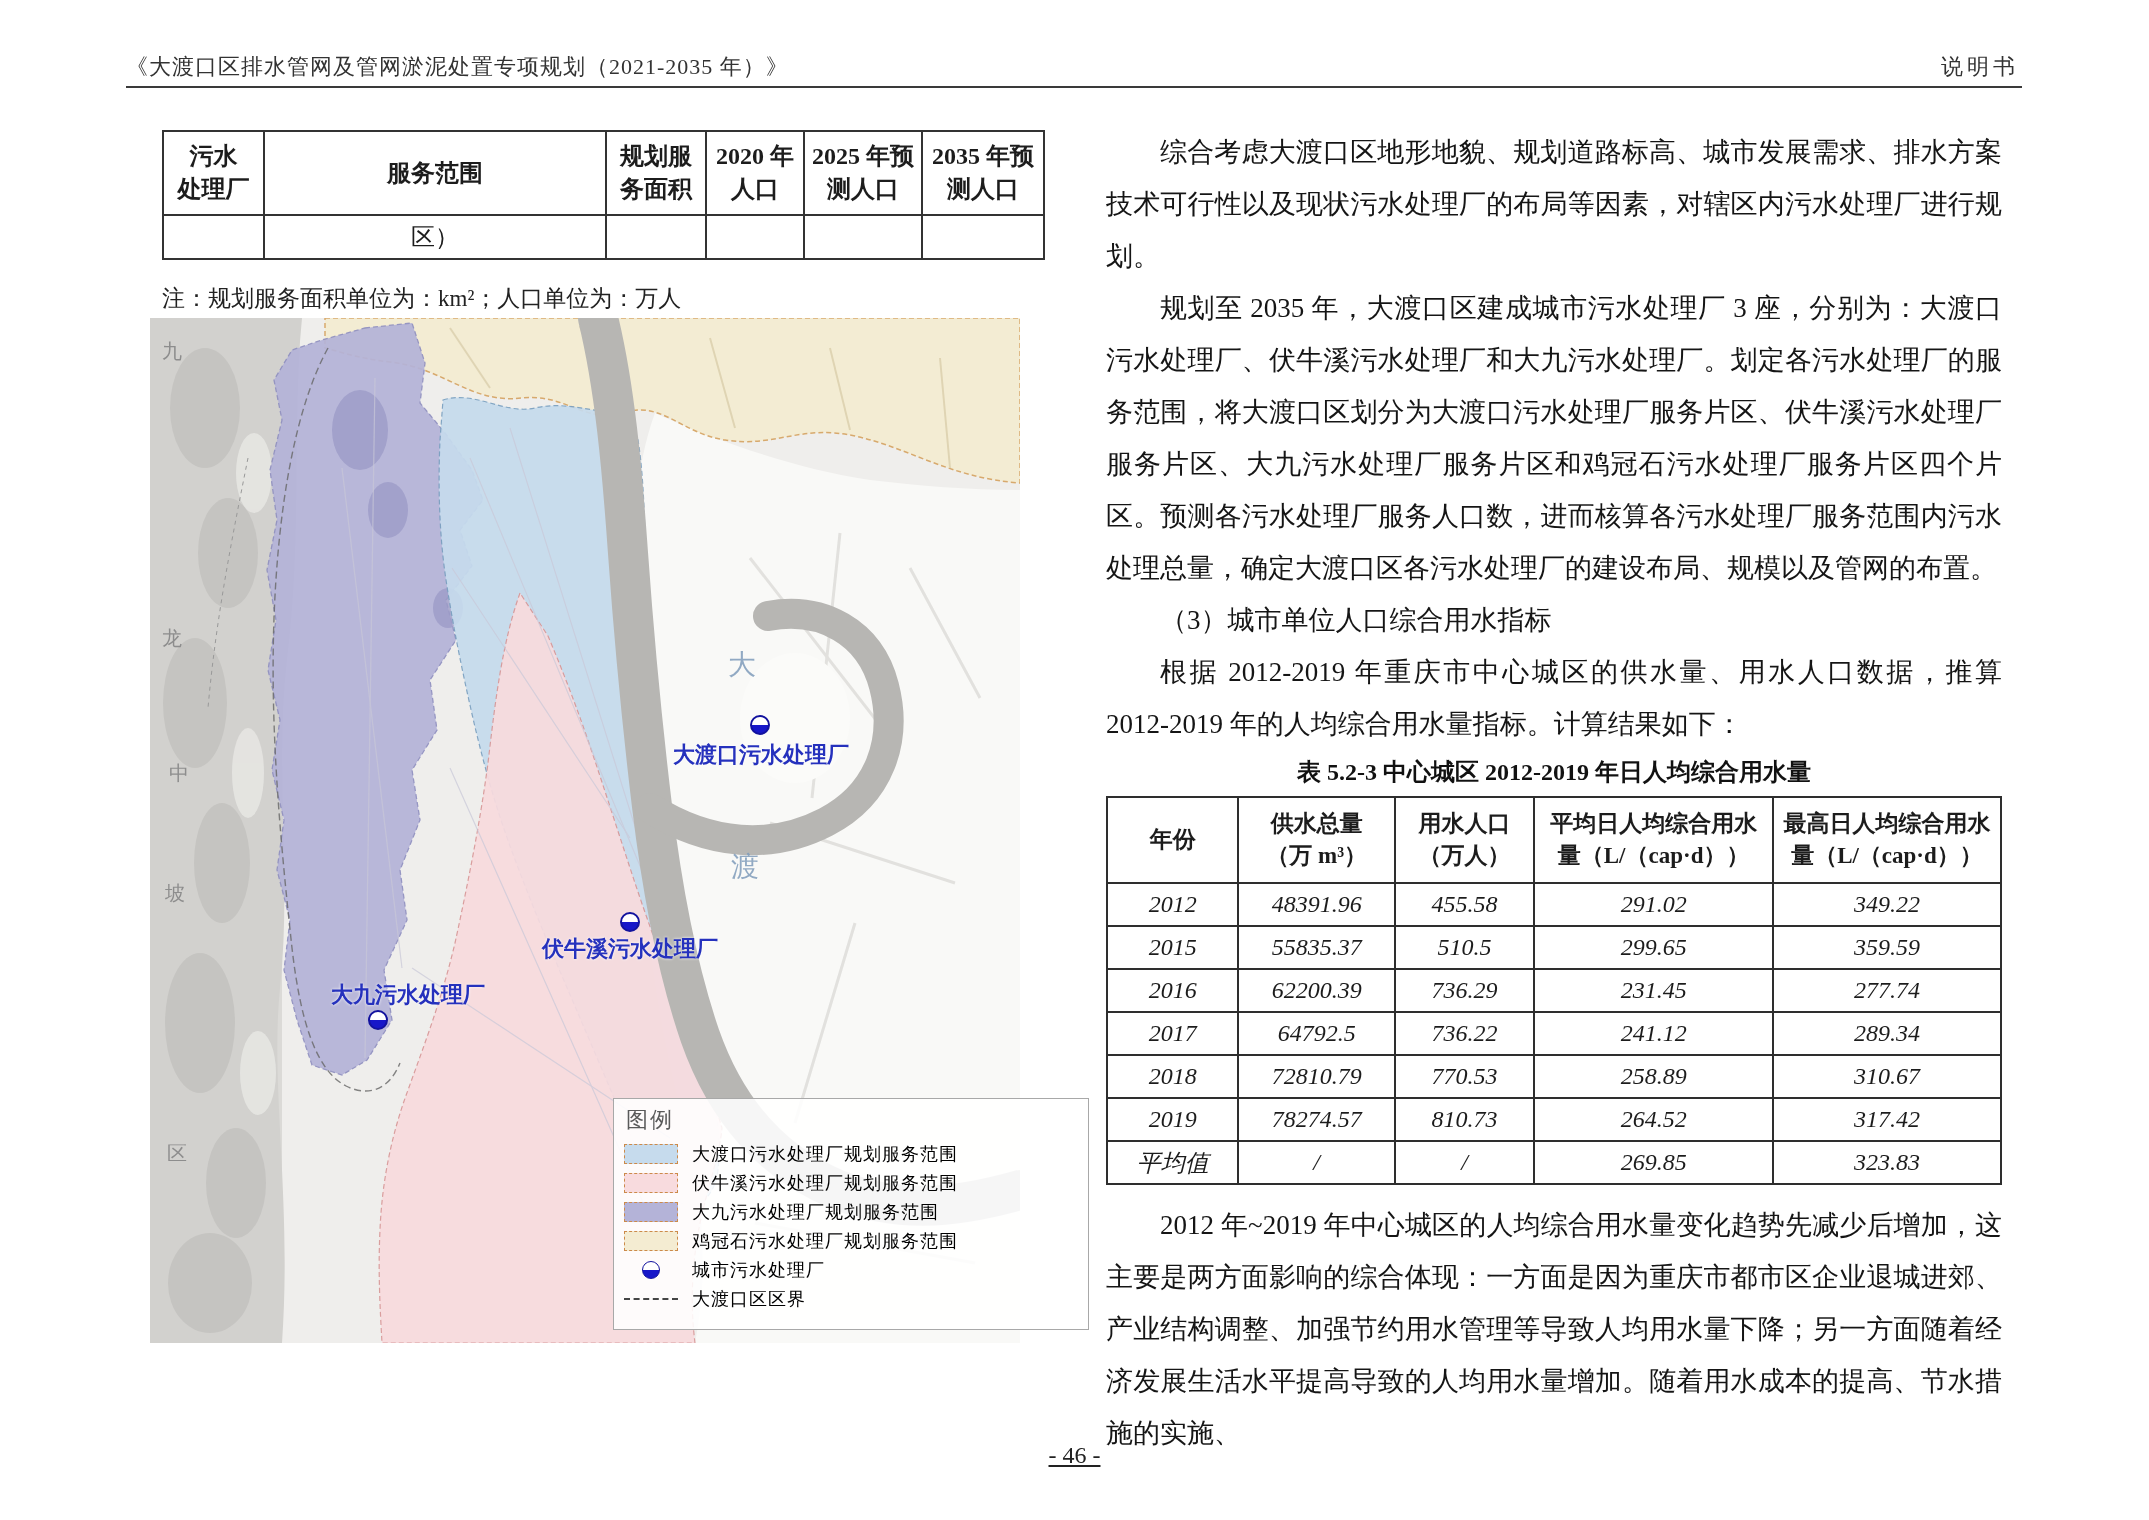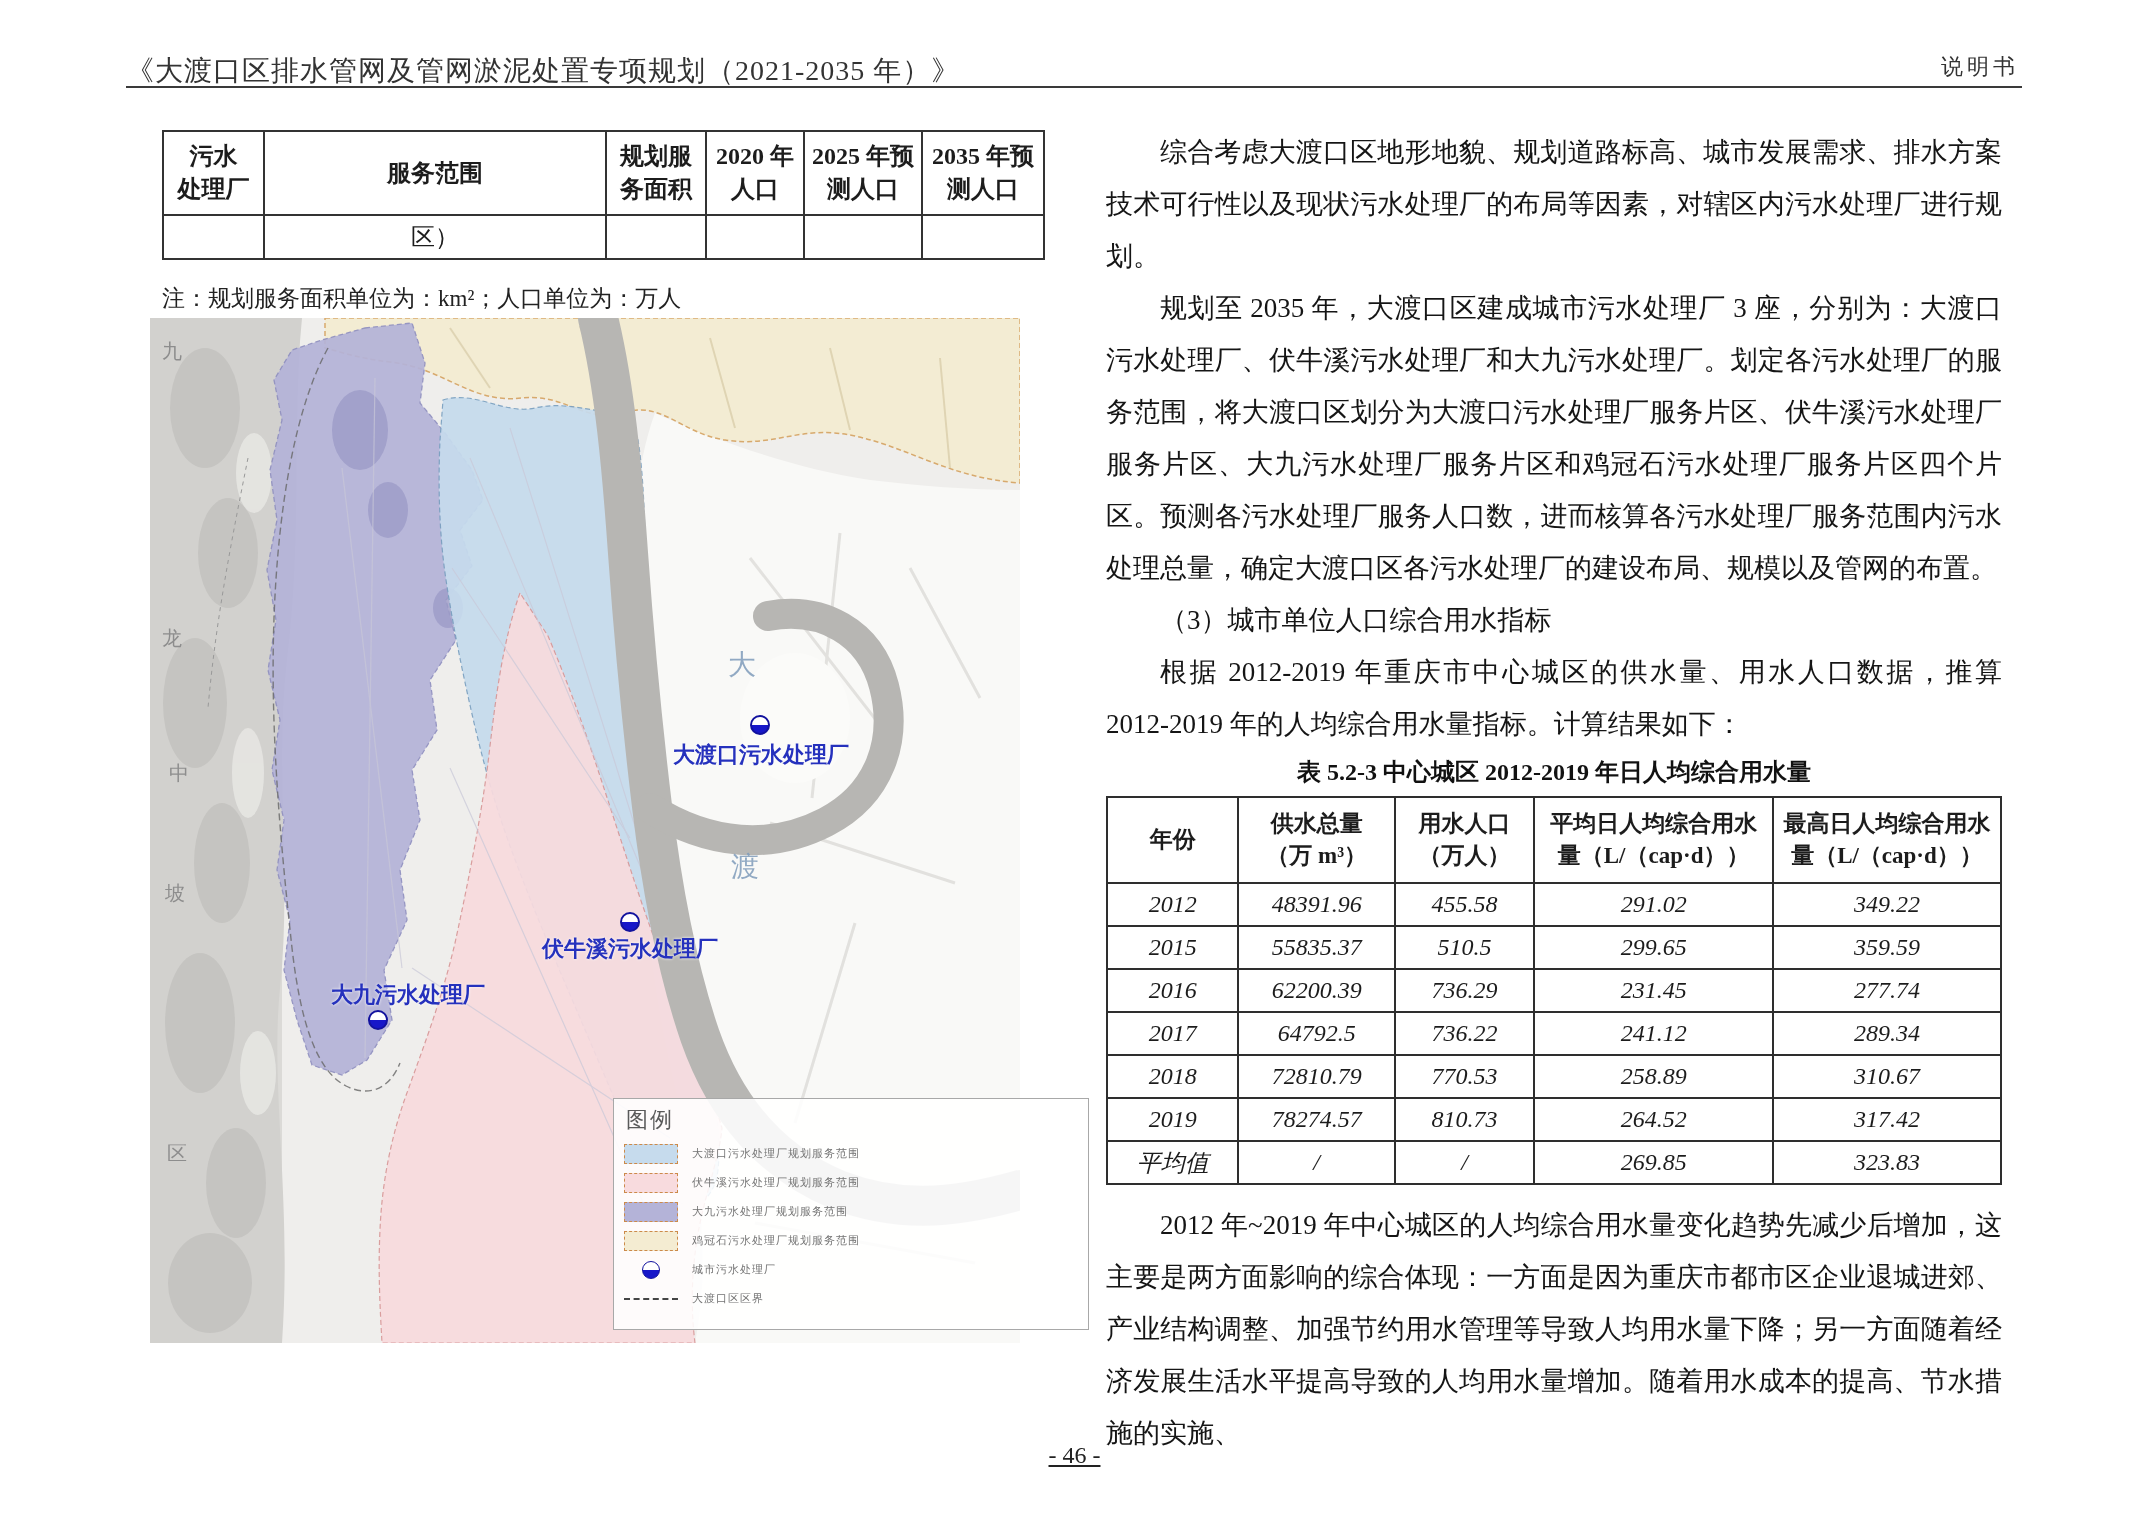--- a/index.html
+++ b/index.html
@@ -1,19 +1,19 @@
 <!DOCTYPE html>
 <html><head>
 <meta charset="utf-8">
 <style>
   html,body{margin:0;padding:0;background:#9a9a9a;}
   #page{position:relative;width:2149px;height:1520px;background:#ffffff;
         font-family:"Liberation Serif","DejaVu Serif",serif;color:#1c1c1c;overflow:hidden;}
   
-  .hdr-left{position:absolute;left:126px;top:52px;font-size:28px;letter-spacing:1px;color:#333;}
+  .hdr-left{position:absolute;left:126px;top:52px;font-size:22px;letter-spacing:1px;color:#333;}
   .hdr-right{position:absolute;right:130px;top:52px;font-size:22px;letter-spacing:4px;color:#333;}
   .hdr-rule{position:absolute;left:126px;right:127px;top:86px;border-top:2px solid #3a3a3a;}
   
   .svc-table{position:absolute;left:162px;top:130px;border-collapse:collapse;table-layout:fixed;}
   .svc-table th,.svc-table td{border:2px solid #333;text-align:center;vertical-align:middle;
         font-size:24px;line-height:33px;white-space:pre-line;padding:0;}
   .svc-table th{font-weight:bold;height:82px;}
   .svc-table td{height:42px;font-weight:normal;}
   .note-line{position:absolute;left:162px;top:283px;font-size:23px;color:#222;}
   
@@ -32,21 +32,21 @@
   .legend-title{font-size:22px;color:#5a5a5a;letter-spacing:2px;margin:0 0 4px 2px;}
   .legend-row{display:flex;align-items:center;height:29px;}
   .legend-swatch{width:54px;height:20px;box-sizing:border-box;margin-right:14px;flex:none;
         display:flex;align-items:center;justify-content:center;}
   .legend-swatch.area{border:1px dashed #cc8a4a;}
   .legend-swatch.plant{border:none;}
   .legend-swatch.plant i{display:block;width:18px;height:18px;border-radius:50%;
         background:linear-gradient(to bottom,#ffffff 0 50%,#1717c9 50% 100%);border:1.5px solid #12129e;box-sizing:border-box;}
   .legend-swatch.line{border:none;}
   .legend-swatch.line i{display:block;width:54px;border-top:2px dashed #444;}
-  .legend-label{font-size:11px;color:#737373;letter-spacing:1px;white-space:nowrap;}
+  .legend-label{font-size:18px;color:#000000;letter-spacing:1px;white-space:nowrap;}
   .fig-caption{position:absolute;left:150px;top:1356px;width:870px;text-align:center;
         font-size:26px;font-weight:bold;color:#111;}
   
   #rightcol{position:absolute;left:1106px;top:126px;width:896px;}
   #rightcol p{margin:0;font-size:27px;line-height:52px;text-indent:2em;text-align:justify;color:#151515;}
   .tbl-caption{margin:6px 0 8px 0;text-align:center;font-size:24px;font-weight:bold;color:#111;}
   .data-table{width:100%;border-collapse:collapse;table-layout:fixed;}
   .data-table th,.data-table td{border:2px solid #2e2e2e;text-align:center;vertical-align:middle;padding:0;}
   .data-table th{font-size:23px;font-weight:bold;line-height:32px;white-space:pre-line;height:84px;}
   .data-table td{font-size:24px;height:41px;font-style:italic;}

